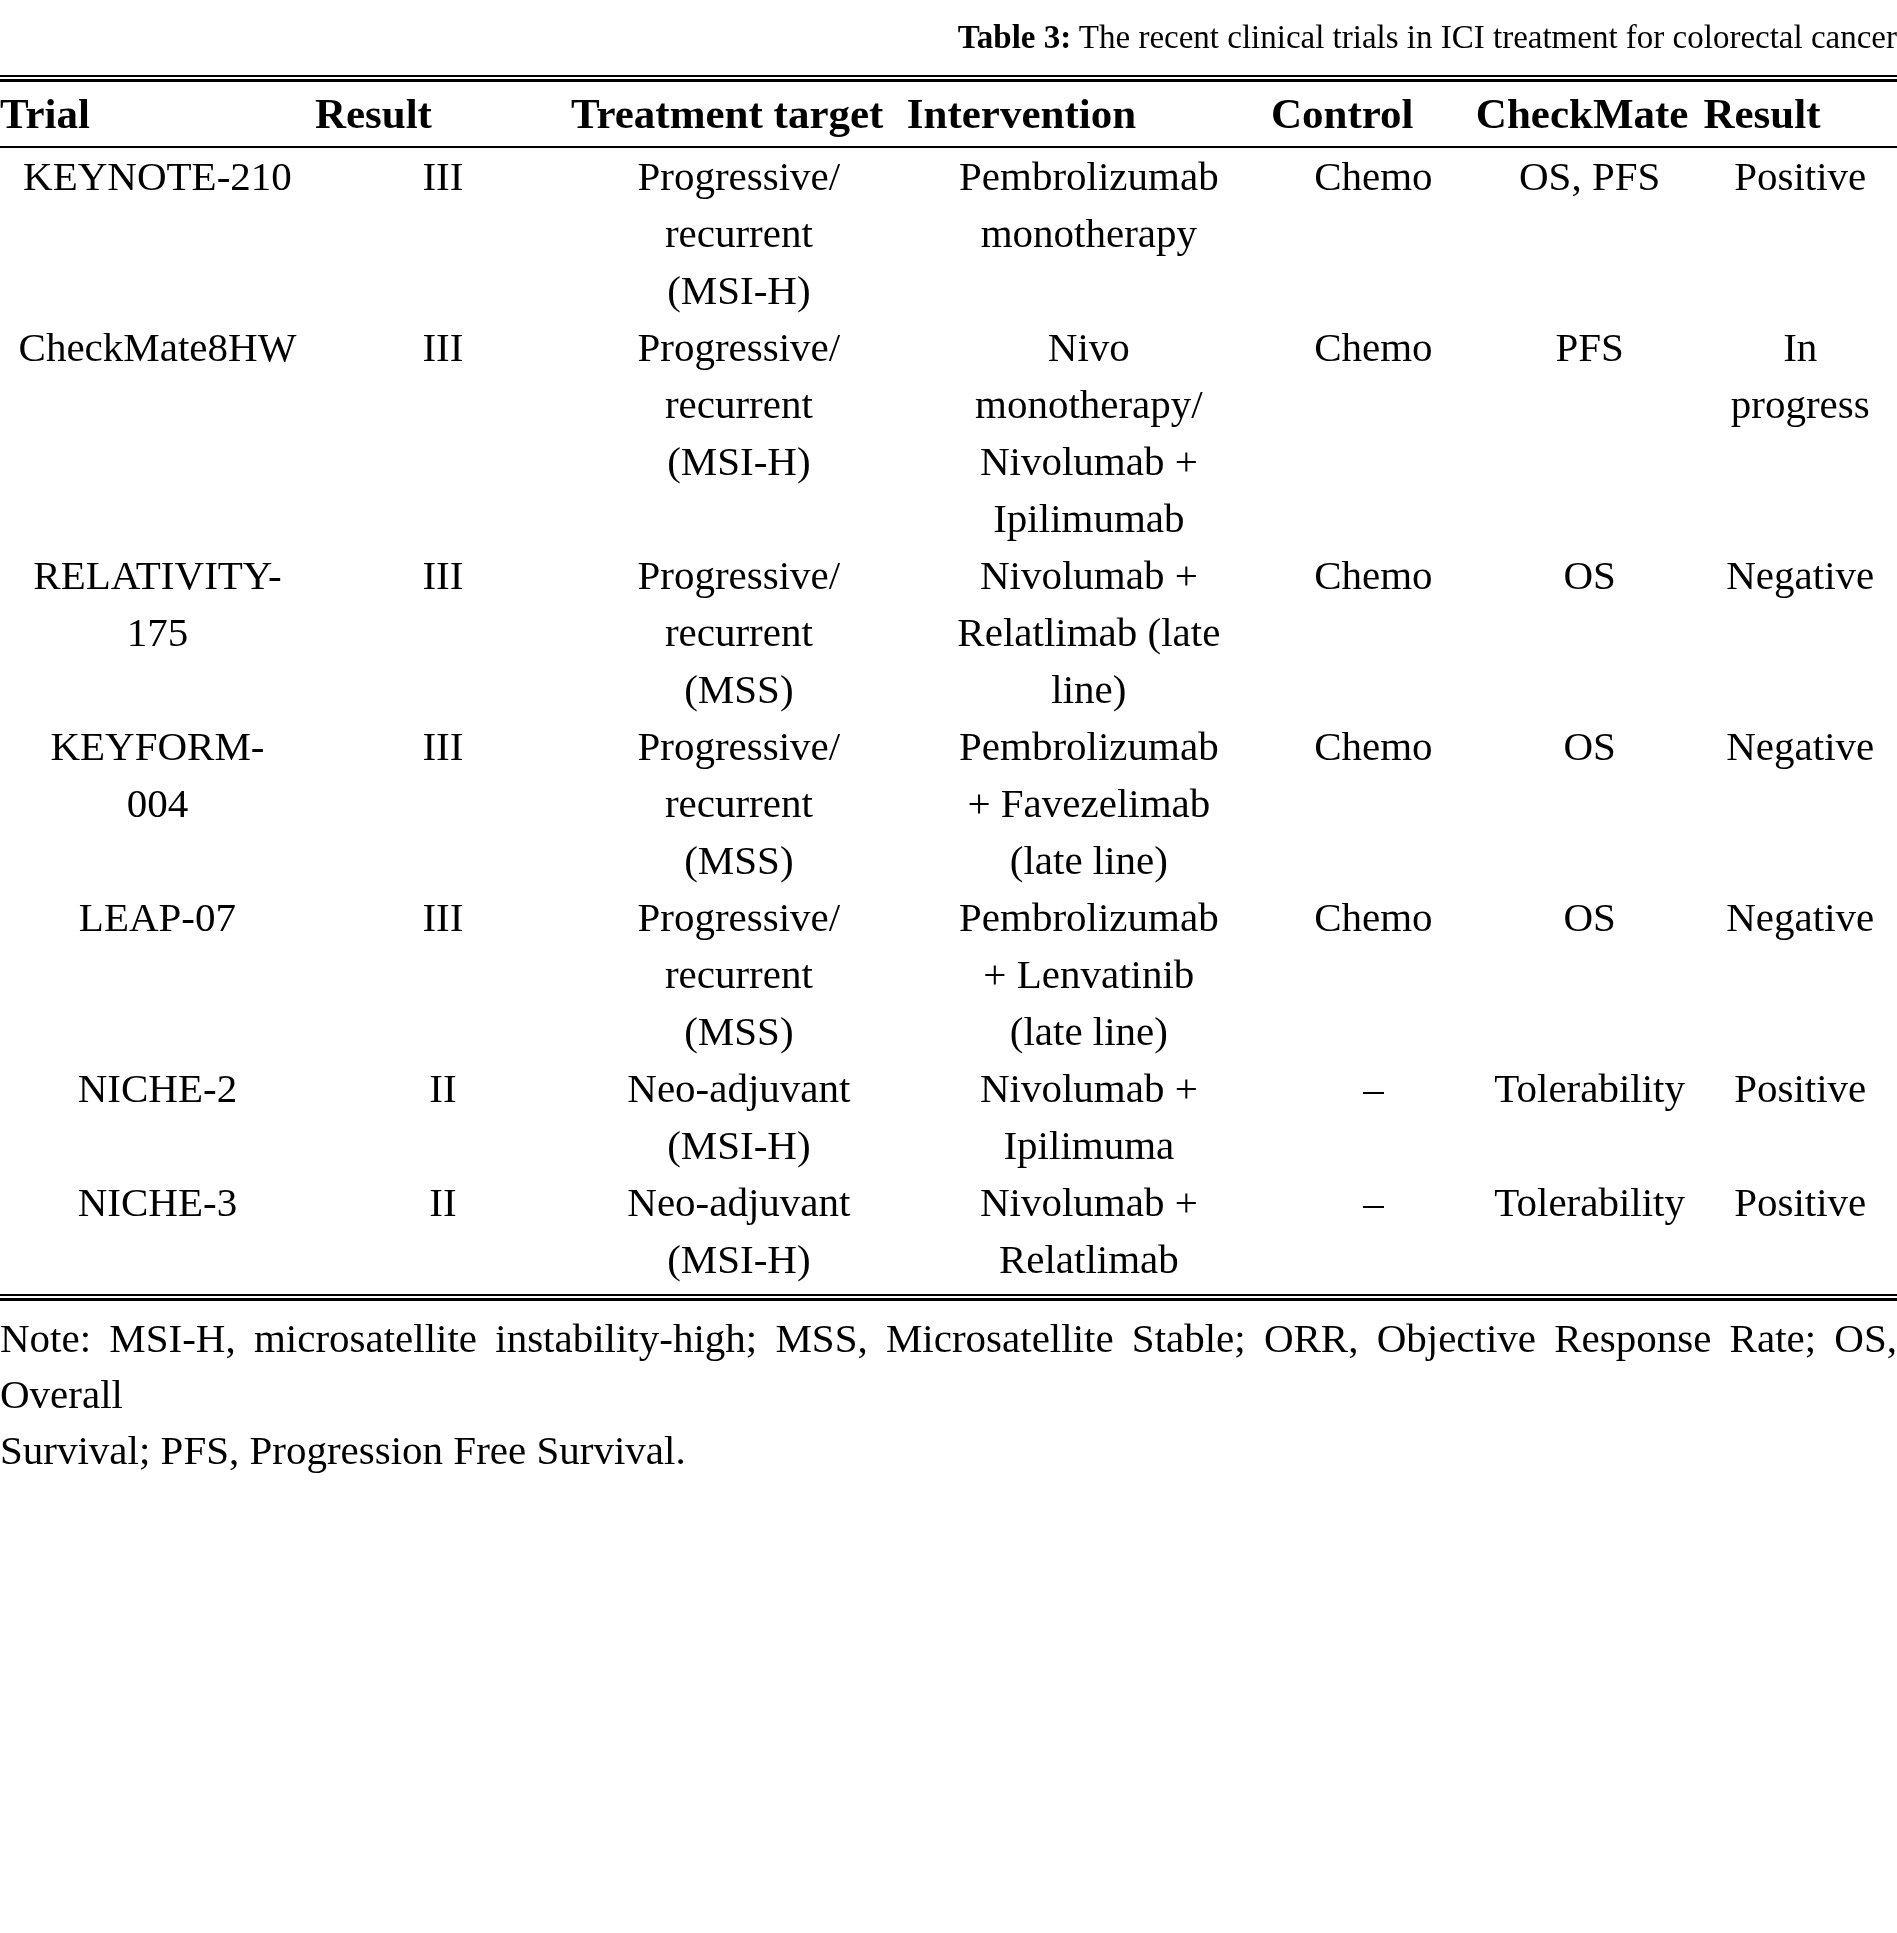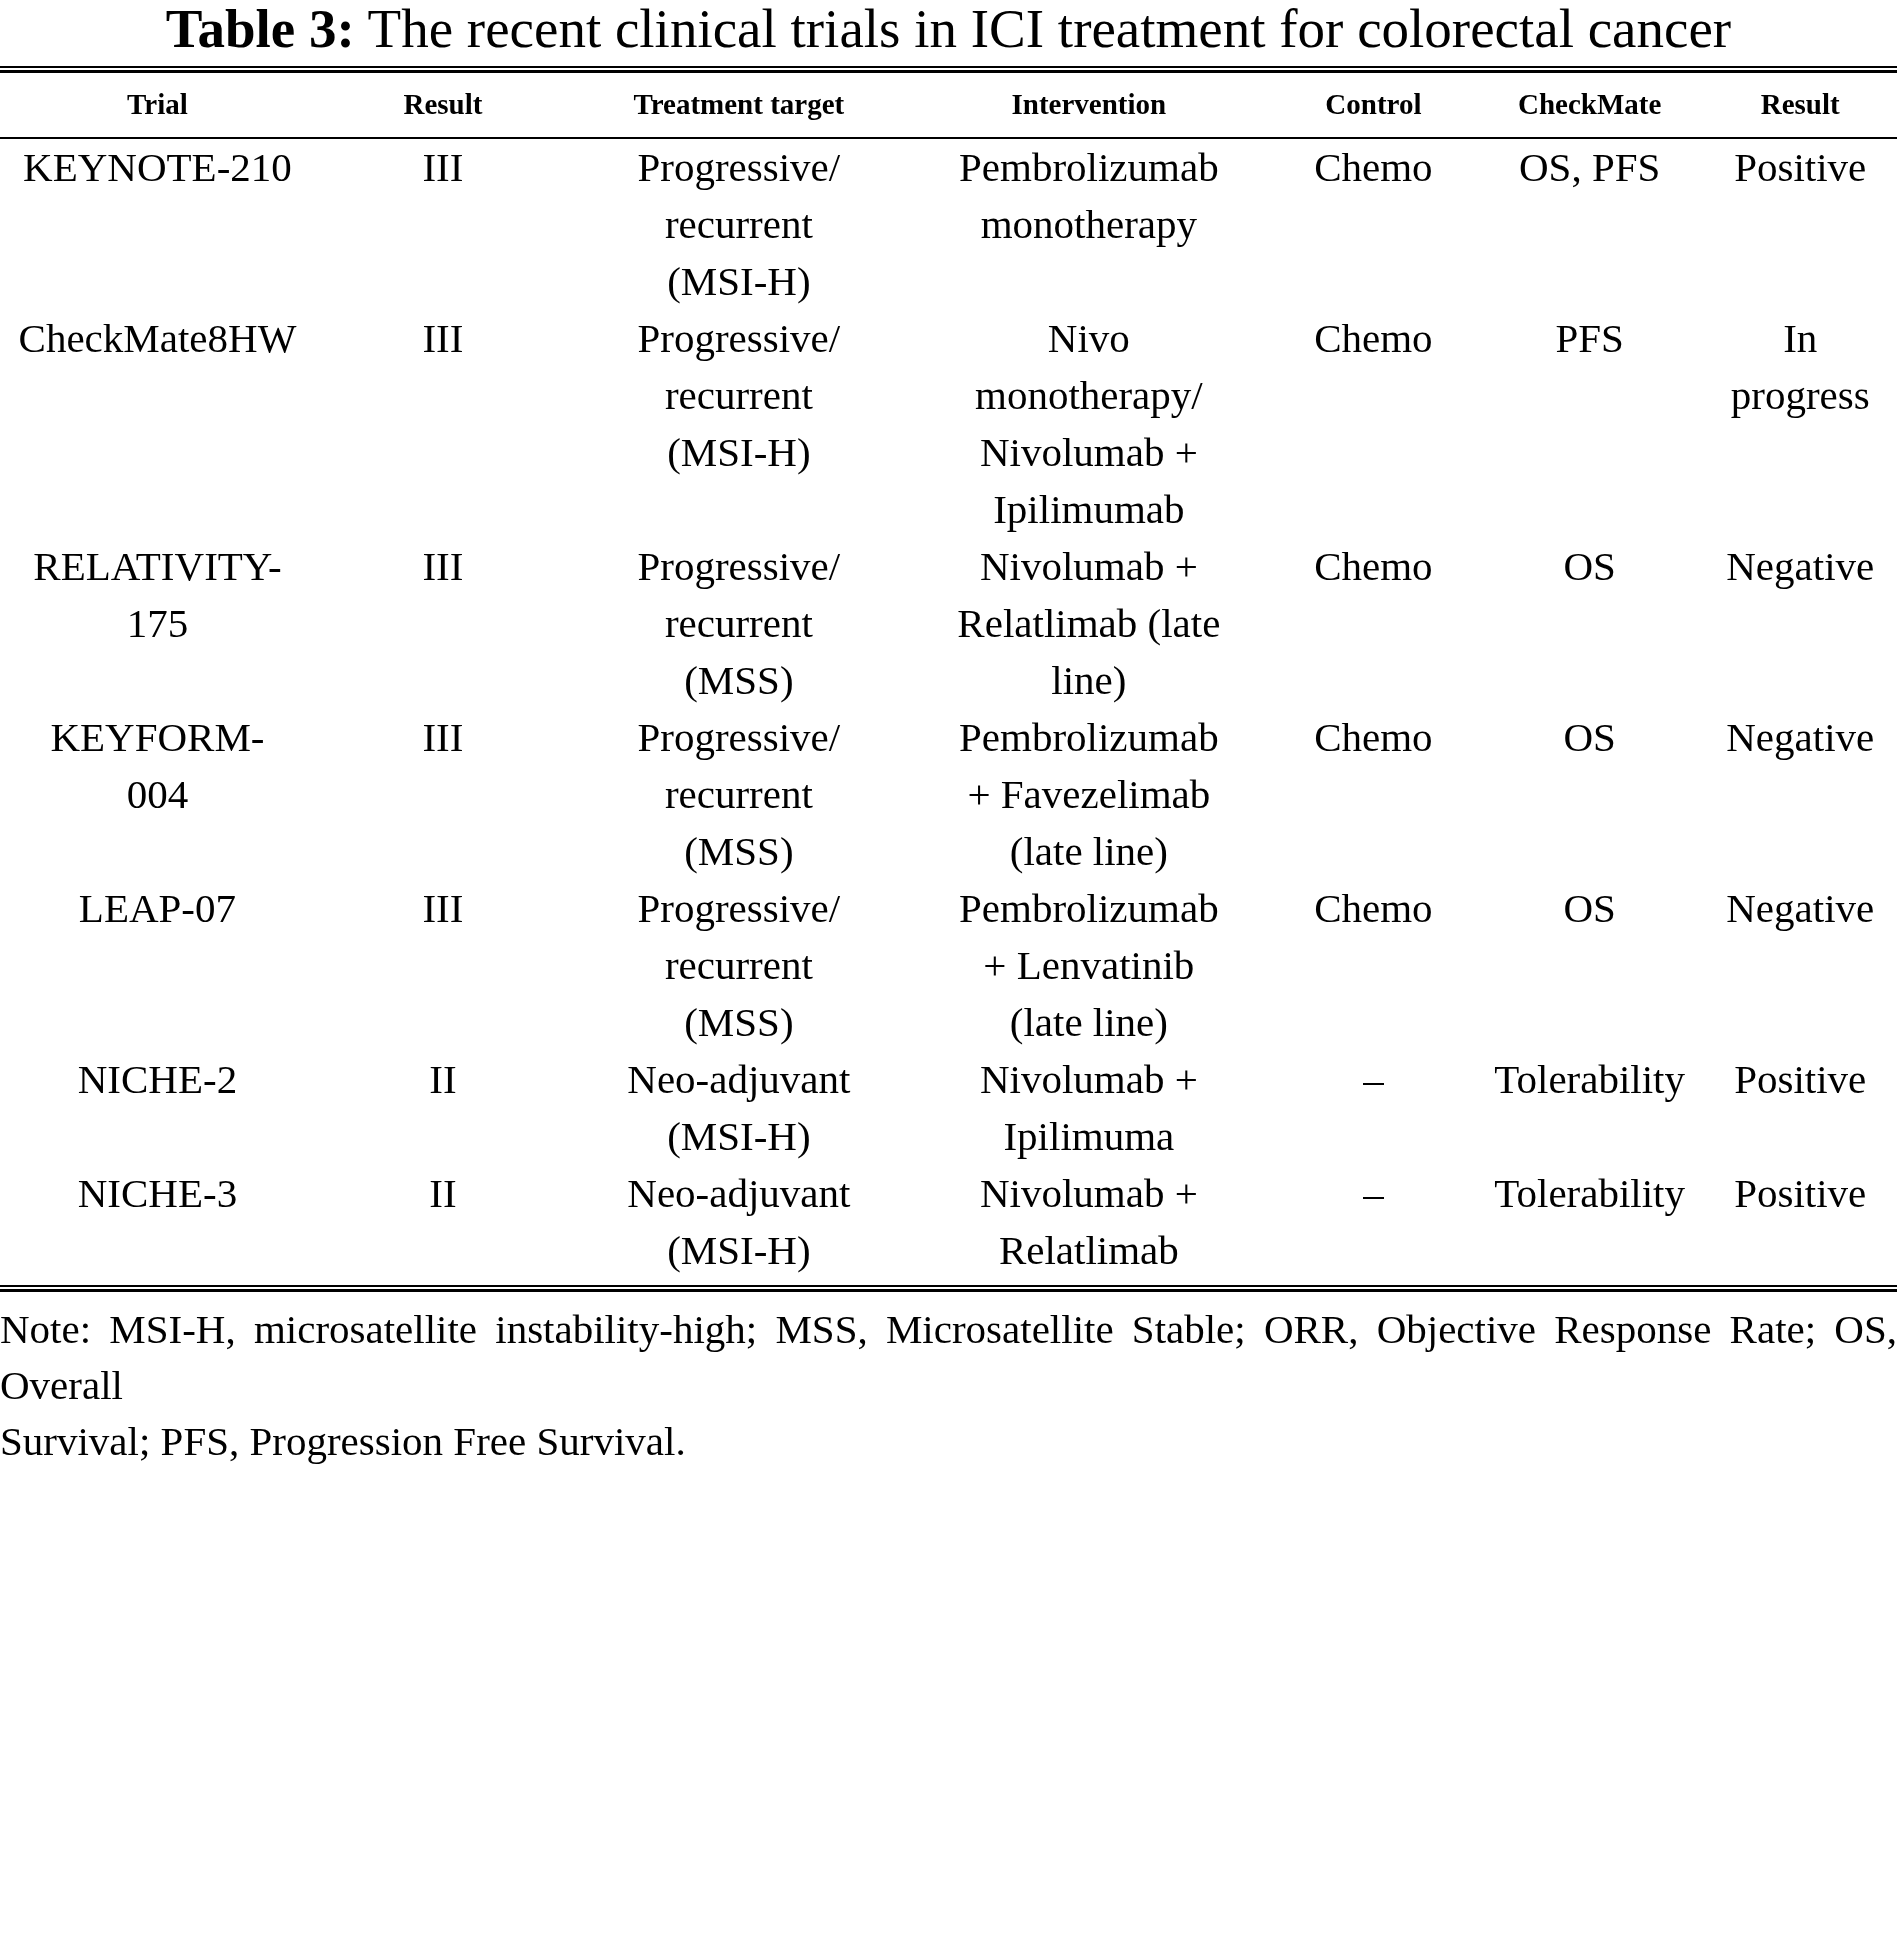--- a/index.html
+++ b/index.html
@@ -11,23 +11,23 @@
   body {
     width: 1897px;
     height: 1934px;
     overflow: hidden;
     font-family: "Liberation Serif", "DejaVu Serif", serif;
   }
   .page { width: 1897px; }
 
   
   .title {
-    padding-top: 3px;
-    text-align: center;
-    font-size: 55px;
+    padding-top: 12px;
+    text-align: right;
+    font-size: 33px;
     line-height: 51px;
     white-space: nowrap;
   }
   .title-bold { font-weight: bold; }
 
   
   .rule {
     height: 2px;
     border-top: 2px solid #000000;
     border-bottom: 3px solid #000000;
@@ -37,25 +37,25 @@
 
   
   table {
     width: 100%;
     border-collapse: collapse;
     table-layout: fixed;
   }
   thead tr { height: 65px; }
   thead th {
     font-weight: bold;
-    font-size: 29px;
-    text-align: center;
+    font-size: 43px;
+    text-align: left;
     vertical-align: middle;
     border-bottom: 2px solid #000000;
-    padding: 8px;
+    padding: 0;
     white-space: nowrap;
     overflow: visible;
   }
   tbody td {
     font-size: 41px;
     line-height: 57px;
     text-align: center;
     vertical-align: top;
     padding: 0;
     white-space: pre-line;

